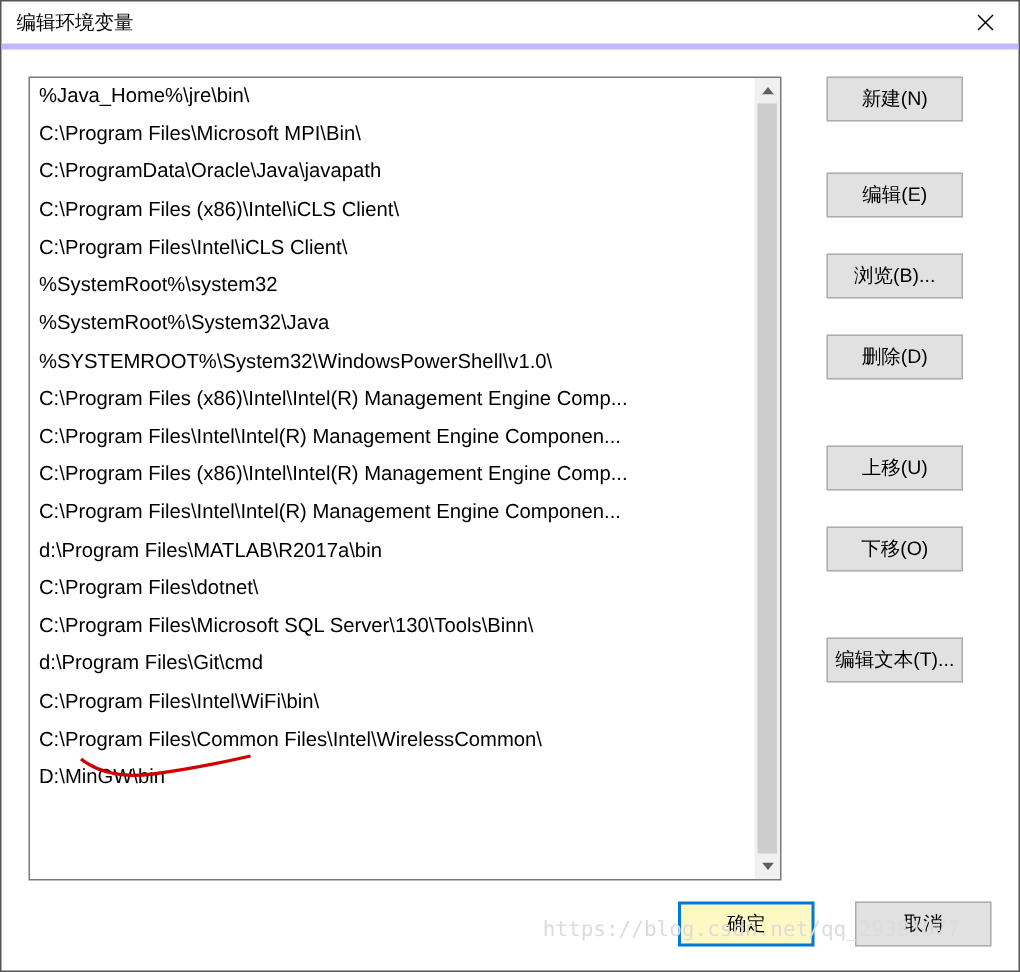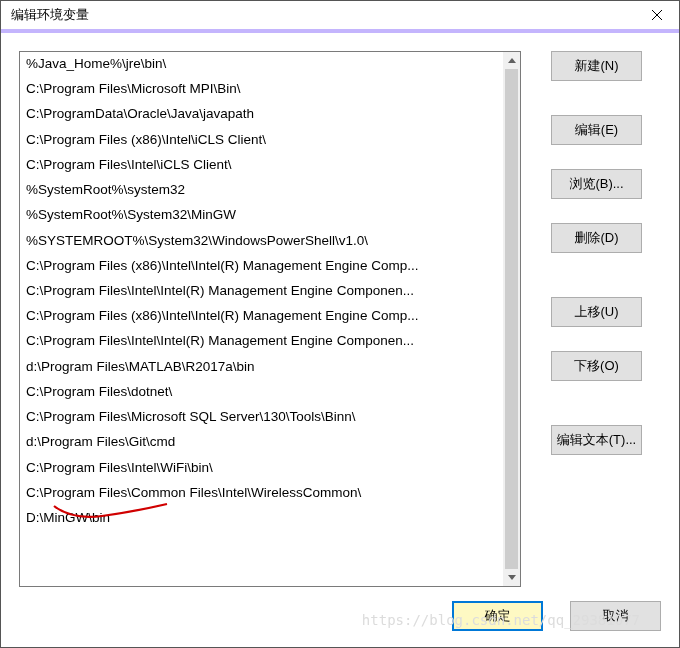--- a/index.html
+++ b/index.html
@@ -178,21 +178,21 @@
   <div class="content">
 
     <div class="list-container">
       <div class="listbox">
         <div class="list-item">%Java_Home%\jre\bin\</div>
         <div class="list-item">C:\Program Files\Microsoft MPI\Bin\</div>
         <div class="list-item">C:\ProgramData\Oracle\Java\javapath</div>
         <div class="list-item">C:\Program Files (x86)\Intel\iCLS Client\</div>
         <div class="list-item">C:\Program Files\Intel\iCLS Client\</div>
         <div class="list-item">%SystemRoot%\system32</div>
-        <div class="list-item">%SystemRoot%\System32\MinGW</div>
+        <div class="list-item">%SystemRoot%\System32\Java</div>
         <div class="list-item">%SYSTEMROOT%\System32\WindowsPowerShell\v1.0\</div>
         <div class="list-item">C:\Program Files (x86)\Intel\Intel(R) Management Engine Comp...</div>
         <div class="list-item">C:\Program Files\Intel\Intel(R) Management Engine Componen...</div>
         <div class="list-item">C:\Program Files (x86)\Intel\Intel(R) Management Engine Comp...</div>
         <div class="list-item">C:\Program Files\Intel\Intel(R) Management Engine Componen...</div>
         <div class="list-item">d:\Program Files\MATLAB\R2017a\bin</div>
         <div class="list-item">C:\Program Files\dotnet\</div>
         <div class="list-item">C:\Program Files\Microsoft SQL Server\130\Tools\Binn\</div>
         <div class="list-item">d:\Program Files\Git\cmd</div>
         <div class="list-item">C:\Program Files\Intel\WiFi\bin\</div>

